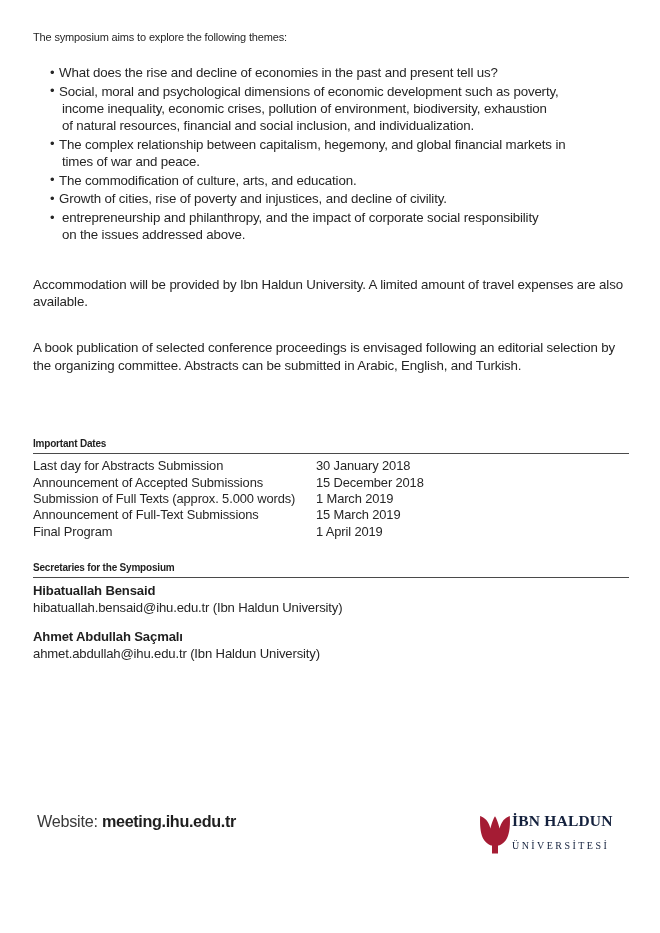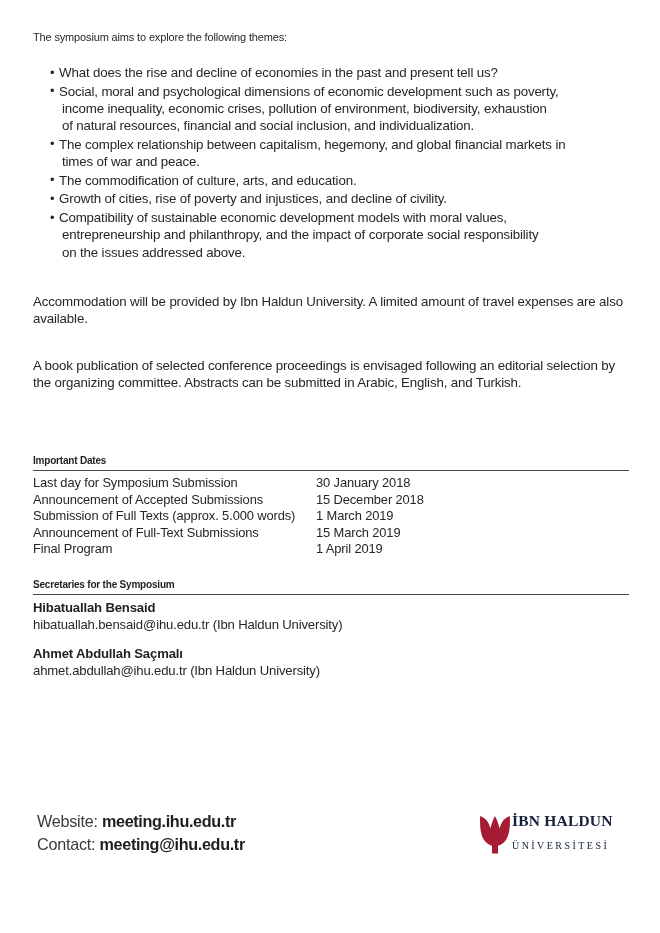--- a/index.html
+++ b/index.html
@@ -177,40 +177,40 @@
   <div class="content">
 
     <p class="intro">The symposium aims to explore the following themes:</p>
 
     <ul class="themes">
         <li><span class="bullet">•</span><span>What does the rise and decline of economies in the past and present tell us?</span></li>
         <li><span class="bullet">•</span><span>Social, moral and psychological dimensions of economic development such as poverty,</span><span class="line2">income inequality, economic crises,  pollution of environment, biodiversity, exhaustion</span><span class="line2">of natural resources, financial and social inclusion, and individualization.</span></li>
         <li><span class="bullet">•</span><span>The complex relationship between capitalism, hegemony, and global financial markets in</span><span class="line2">times of war and peace.</span></li>
         <li><span class="bullet">•</span><span>The commodification of culture, arts, and education.</span></li>
         <li><span class="bullet">•</span><span>Growth of cities, rise of poverty and injustices, and decline of civility.</span></li>
-        <li><span class="bullet">•</span><span>Compatibility of sustainable economic development models with moral values,</span><span class="line2">entrepreneurship and philanthropy, and the impact of corporate social responsibility</span><span class="line2">on the issues addressed above.</span></li>
+        <li><span class="bullet">•</span><span class="line2">entrepreneurship and philanthropy, and the impact of corporate social responsibility</span><span class="line2">on the issues addressed above.</span></li>
       </ul>
 
 
     <div class="gap-1"></div>
 
     <p class="para">Accommodation will be provided by Ibn Haldun University. A limited amount of travel expenses are also available.</p>
 
     <div class="gap-2"></div>
 
     <p class="para">A book publication of selected conference proceedings is envisaged following an editorial selection by the organizing committee. Abstracts can be submitted in Arabic, English, and Turkish.</p>
 
     <div class="gap-big"></div>
 
     <h2 class="section-head">Important Dates</h2>
     <hr class="rule">
     <table class="dates">
       <tbody>
           <tr>
-            <td class="label">Last day for Symposium Submission</td>
+            <td class="label">Last day for Abstracts Submission</td>
             <td>30 January 2018</td>
           </tr>
           <tr>
             <td class="label">Announcement of Accepted Submissions</td>
             <td>15 December 2018</td>
           </tr>
           <tr>
             <td class="label">Submission of Full Texts (approx. 5.000 words)</td>
             <td>1 March 2019</td>
           </tr>
@@ -240,24 +240,20 @@
         </div>
       </div>
 
   </div>
 
   <div class="footer">
     <div class="footer-lines">
       <div class="foot-line">
         <span>Website:</span>
         <span class="val">meeting.ihu.edu.tr</span>
-      </div>
-      <div class="foot-line">
-        <span>Contact:</span>
-        <span class="val">meeting@ihu.edu.tr</span>
       </div>
     </div>
 
     <div class="logo">
       <svg class="logo-mark" viewBox="0 0 34 44">
         <path id="tulip-path" d="M2.2 6.0 C2.2 6.0 0.8 23.0 6.2 30.2 C9.6 34.7 14.0 35.6 14.0 35.6
                  L14.0 43.4 L20.0 43.4 L20.0 35.6 C20.0 35.6 24.4 34.7 27.8 30.2
                  C33.2 23.0 31.8 6.0 31.8 6.0 C31.8 6.0 27.2 7.6 24.6 11.4
                  C22.3 14.8 21.6 18.6 21.6 18.6 C21.6 18.6 20.0 10.8 17.0 6.2
                  C14.0 10.8 12.4 18.6 12.4 18.6 C12.4 18.6 11.7 14.8 9.4 11.4

